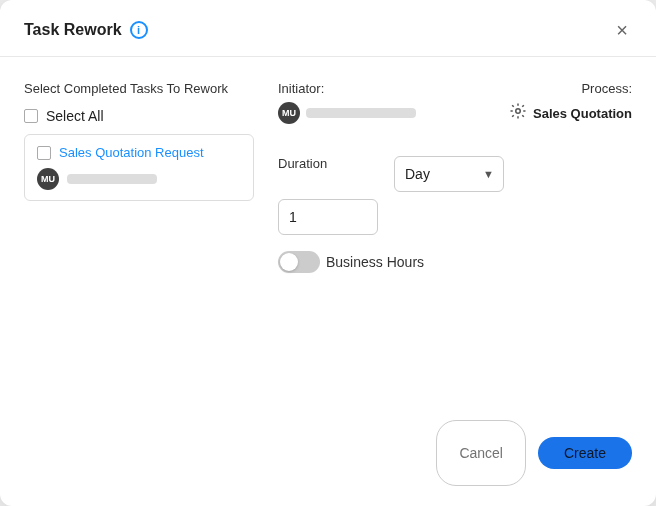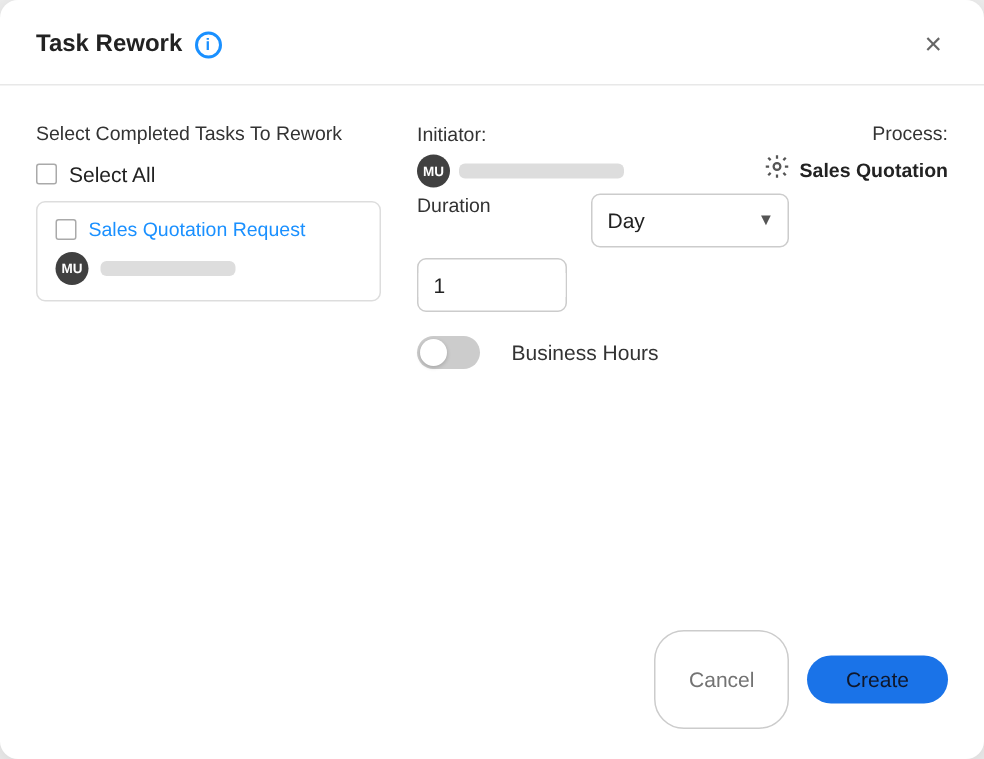--- a/index.html
+++ b/index.html
@@ -122,21 +122,21 @@
       width: 90px;
     }
     
     .right-panel {
       flex: 1;
     }
     .initiator-row {
       display: flex;
       align-items: center;
       justify-content: space-between;
-      margin-bottom: 4px;
+      margin-bottom: 32px;
       gap: 32px;
     }
     .field-label {
       font-size: 13px;
       color: #333;
       margin-bottom: 6px;
     }
     .initiator-content {
       display: flex;
       align-items: center;
@@ -194,36 +194,36 @@
       appearance: none;
       -webkit-appearance: none;
       border: 1px solid #ccc;
       border-radius: 6px;
       padding: 0 32px 0 10px;
       height: 36px;
       font-size: 14px;
       color: #222;
       background: #fff;
       cursor: pointer;
-      width: 132px;
+      width: 110px;
       outline: none;
     }
     .select-chevron {
       position: absolute;
       right: 10px;
       top: 50%;
       transform: translateY(-50%);
       pointer-events: none;
       font-size: 11px;
       color: #555;
     }
     .business-hours-row {
       display: flex;
       align-items: center;
-      gap: 21px;
+      gap: 6px;
     }
     .toggle {
       width: 42px;
       height: 22px;
       background: #ccc;
       border-radius: 11px;
       position: relative;
       cursor: pointer;
       flex-shrink: 0;
     }

